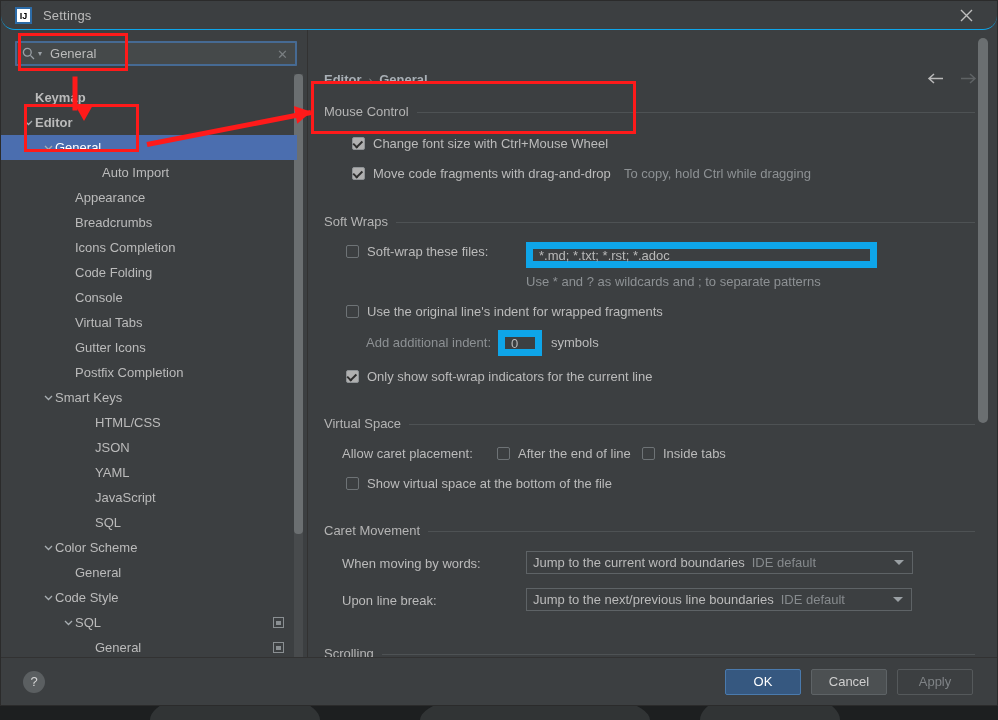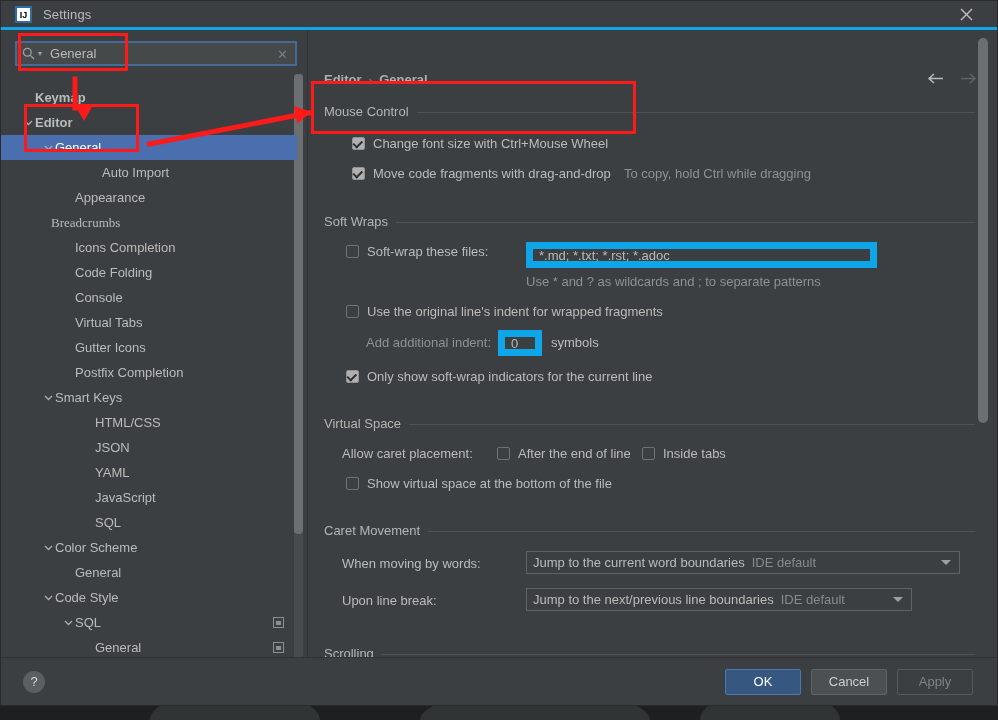--- a/index.html
+++ b/index.html
@@ -35,21 +35,22 @@
   #dialog{
     position:absolute; left:0; top:0; width:998px; height:706px;
     background:#3c3f41; border:1px solid #2b2b2b;
     display:flex; flex-direction:column;
   }
 
   
   #titlebar{
     height:29px; flex:0 0 29px; background:#3c3f41;
     display:flex; align-items:center; position:relative;
-    border-bottom:3px solid #0ea5e9;
+    border-bottom:1px solid #0ea5e9;
+    border-radius:14px;
   }
   #ij-logo{
     width:17px; height:17px; margin-left:14px; margin-right:11px;
     background:#ffffff; border:2px solid #2d6ca8;
     display:flex; align-items:flex-end; justify-content:center;
     font-family:"Liberation Sans", sans-serif; font-size:9px; font-weight:bold;
     color:#000; line-height:9px; padding-bottom:1px;
   }
   #title-text{ font-size:13px; color:#bbbbbb; letter-spacing:.2px; }
   #close-btn{
@@ -277,21 +278,21 @@
             <span class="tlabel">General</span>
           </div>
           <div class="tnode" style="top: 86px; padding-left: 87px;">
             <span class="tw"></span>
             <span class="tlabel">Auto Import</span>
           </div>
           <div class="tnode" style="top: 111px; padding-left: 60px;">
             <span class="tw"></span>
             <span class="tlabel">Appearance</span>
           </div>
-          <div class="tnode" style="top: 136px; padding-left: 36px; font-family: Liberation Serif, serif;">
+          <div class="tnode" style="top: 136px; padding-left: 60px;">
             <span class="tw"></span>
             <span class="tlabel">Breadcrumbs</span>
           </div>
           <div class="tnode" style="top: 161px; padding-left: 60px;">
             <span class="tw"></span>
             <span class="tlabel">Icons Completion</span>
           </div>
           <div class="tnode" style="top: 186px; padding-left: 60px;">
             <span class="tw"></span>
             <span class="tlabel">Code Folding</span>
@@ -481,21 +482,21 @@
         </div>
 
         <div class="grp" style="top:427px;">
           <div class="grp-line"></div>
           <div class="grp-title">Caret Movement</div>
         </div>
 
         <div class="row" style="left:34px; top:460px;">
           <span>When moving by words:</span>
         </div>
-        <div class="combo" style="position:absolute; left:218px; top:455px; width:434px;text-align:right;">
+        <div class="combo" style="position:absolute; left:218px; top:455px; width:387px;text-align:right;">
           <span>Jump to the current word boundaries</span>
           <span class="ide">IDE default</span>
           <span class="arr"></span>
         </div>
 
         <div class="row" style="left:34px; top:497px;">
           <span>Upon line break:</span>
         </div>
         <div class="combo" style="position:absolute; left:218px; top:492px; width:386px;">
           <span>Jump to the next/previous line boundaries</span>

